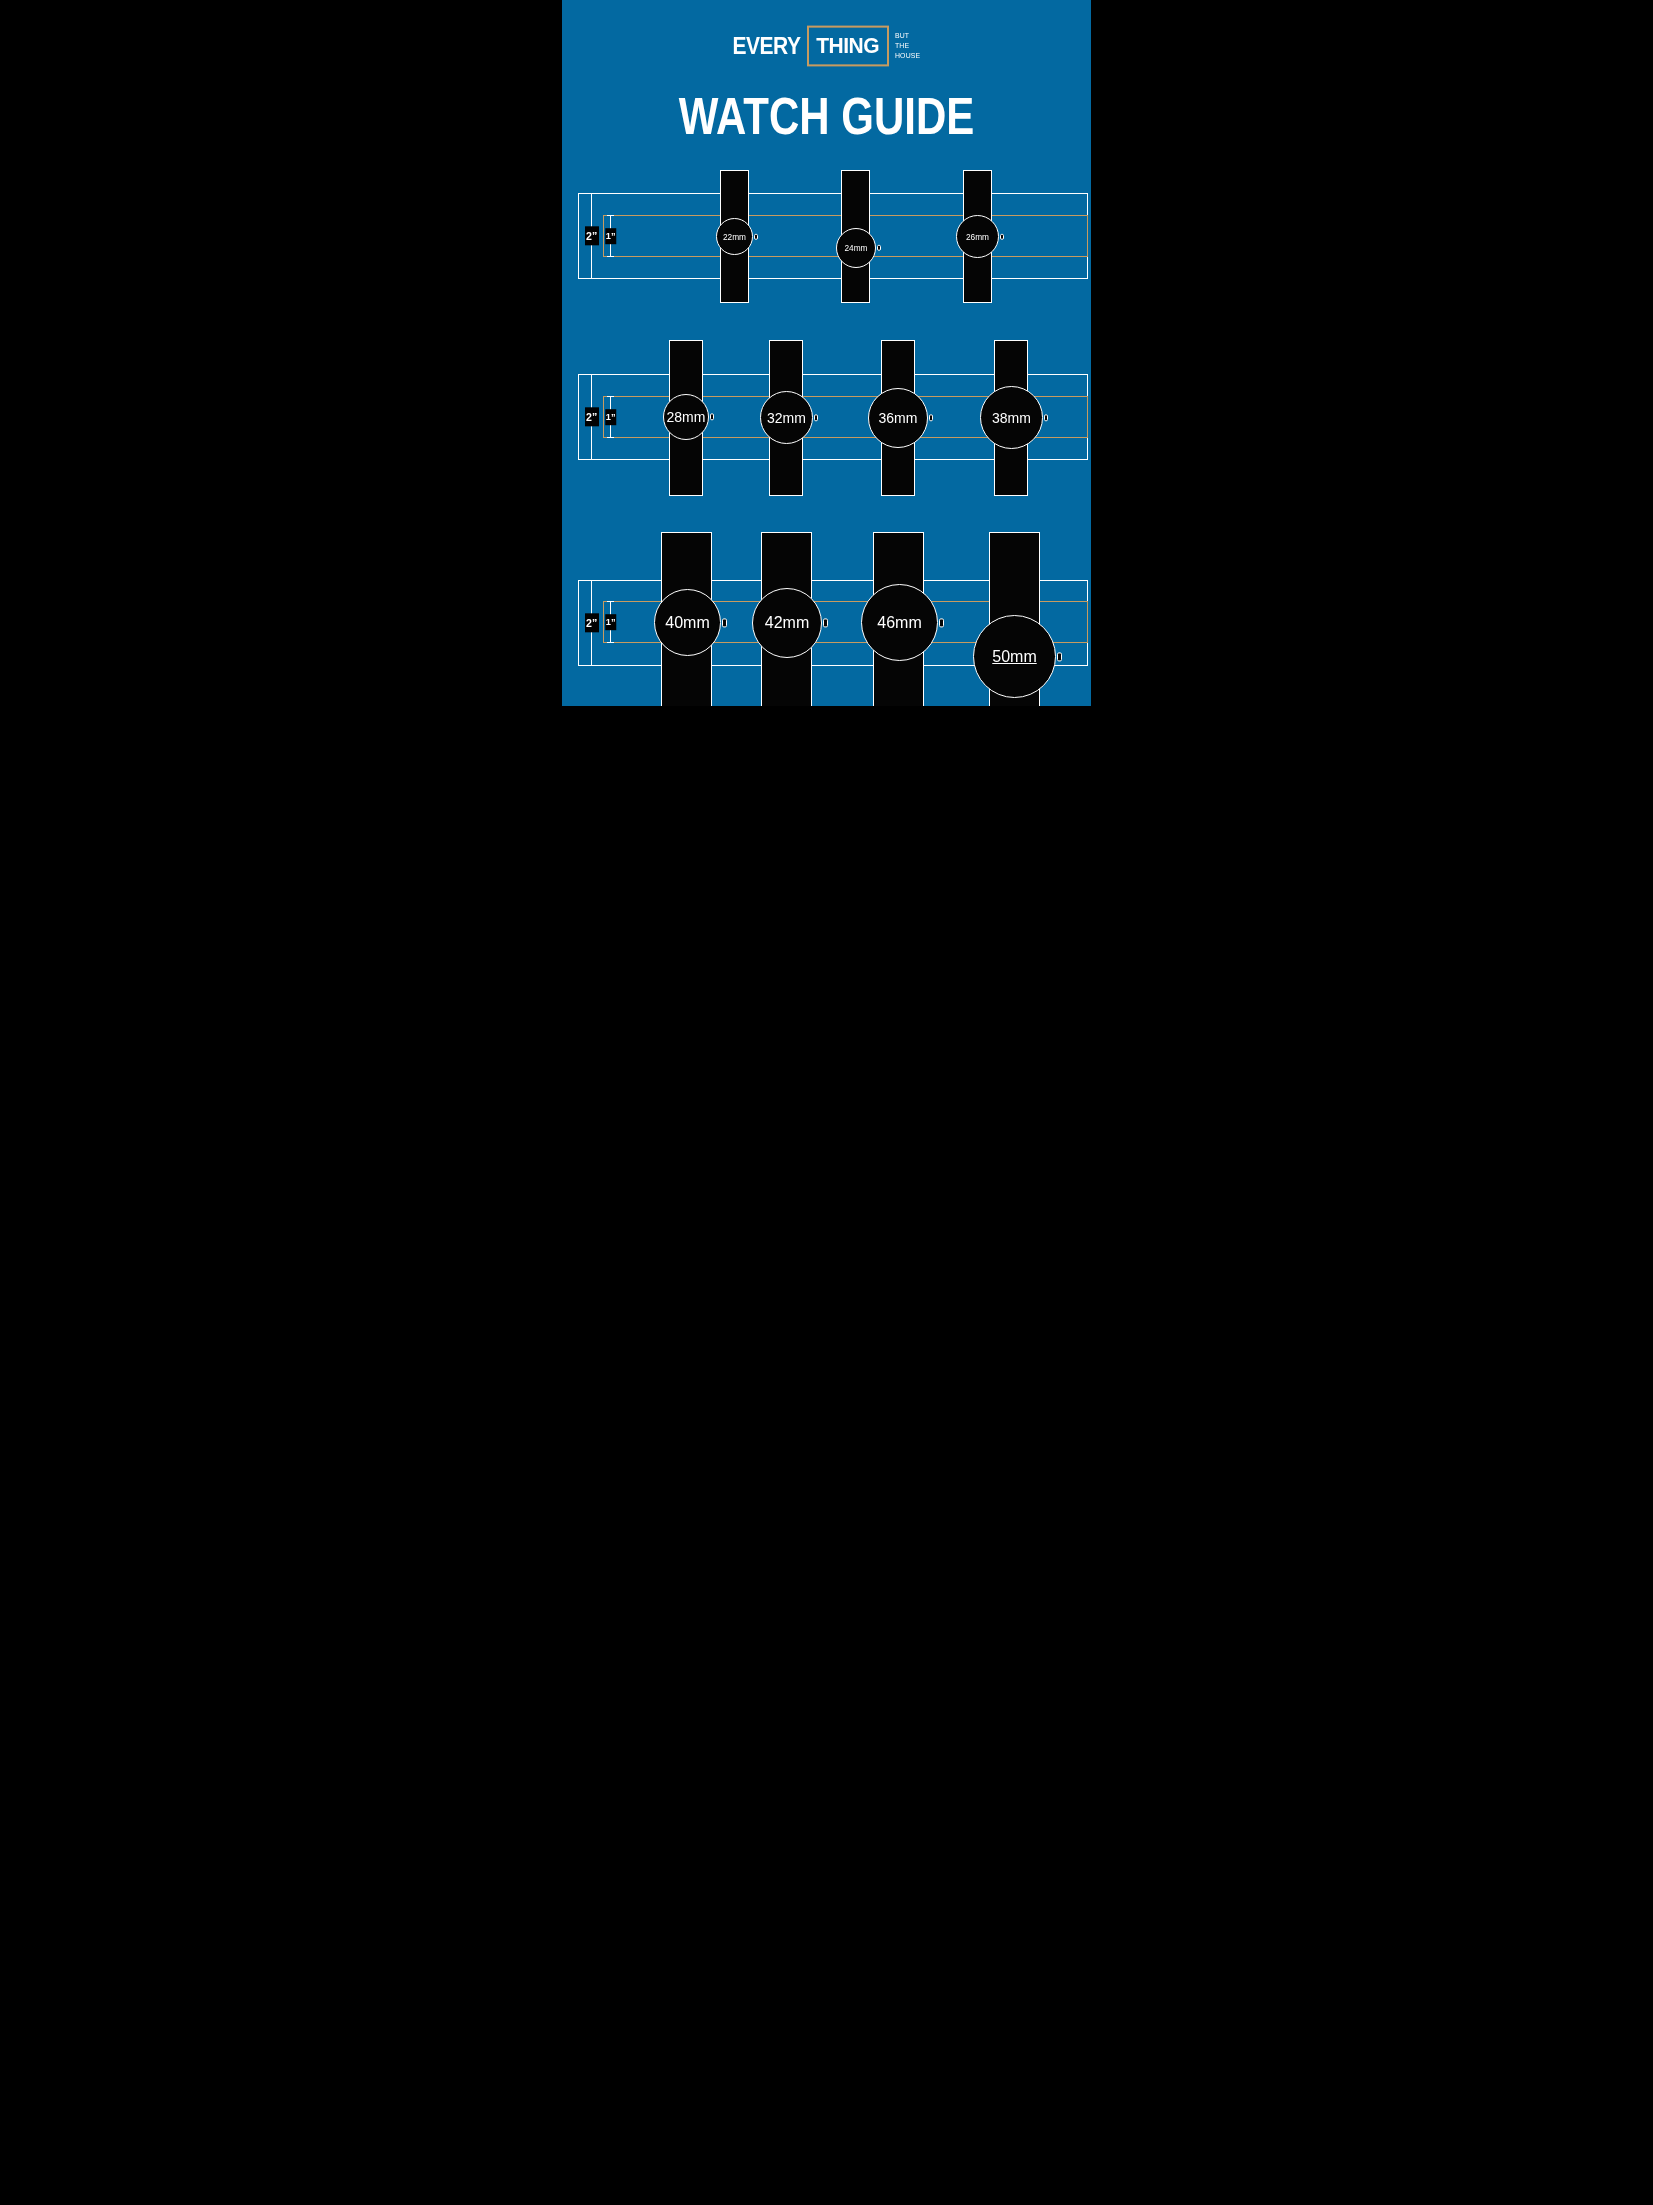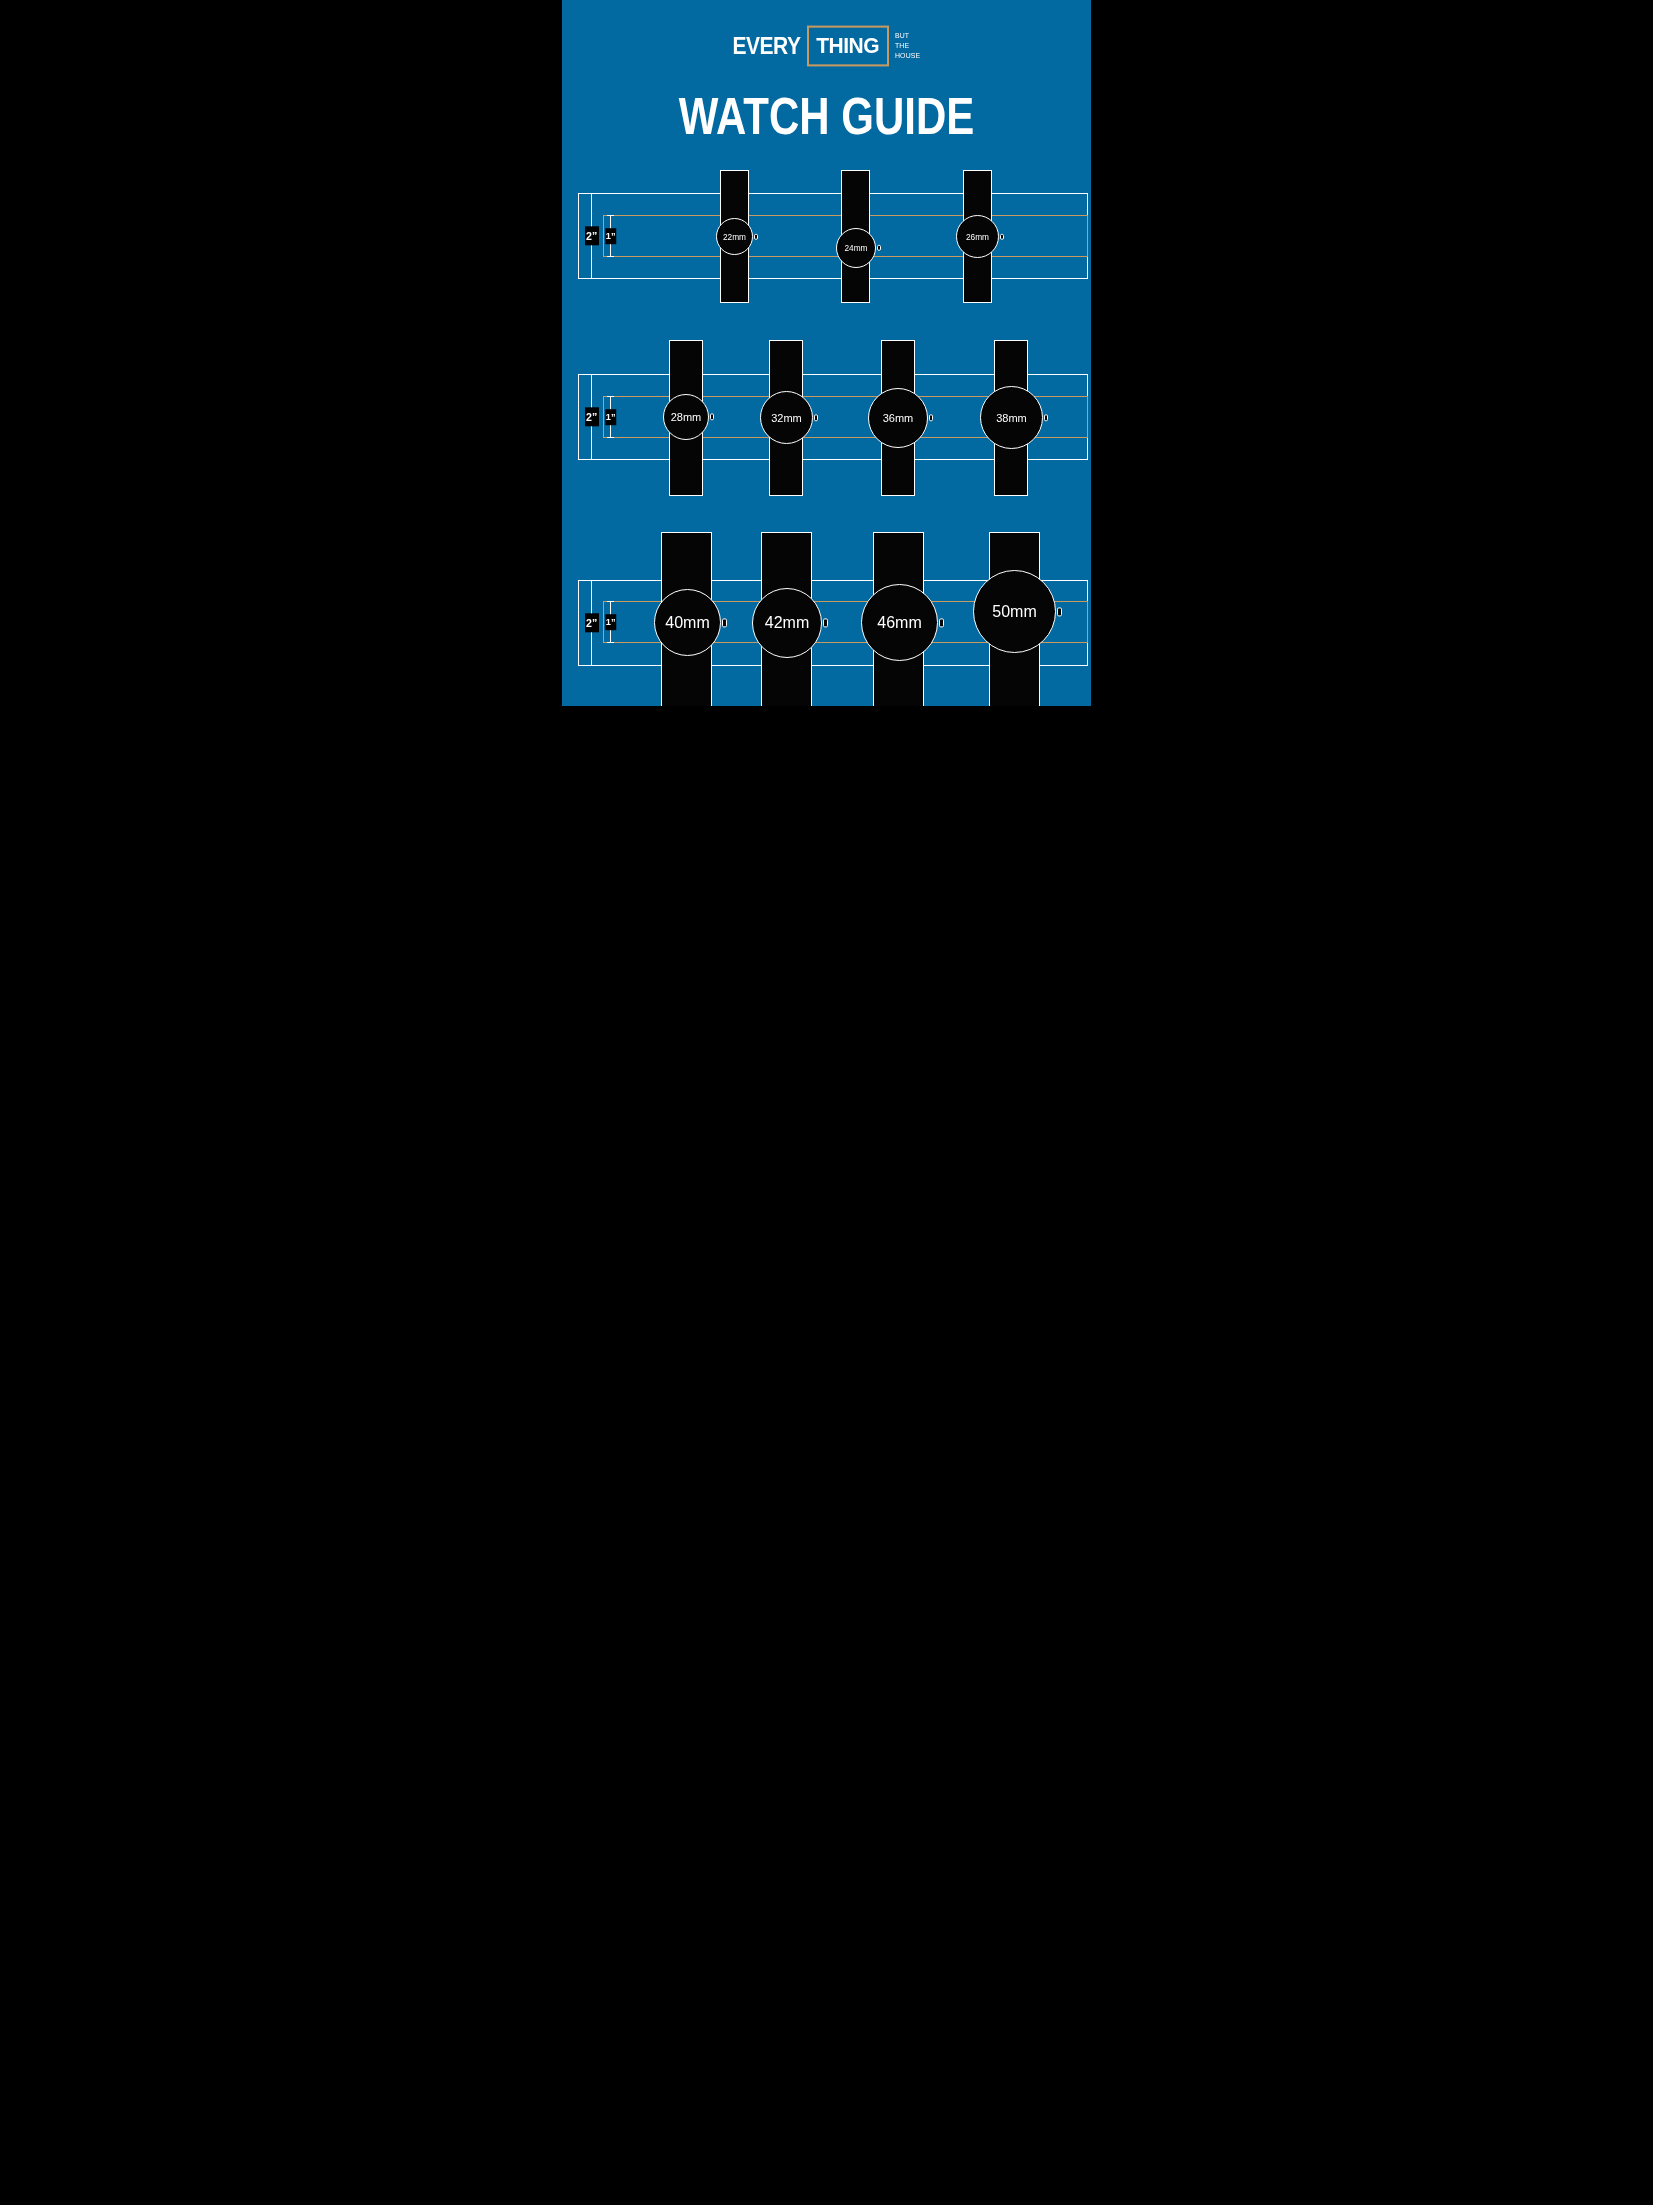--- a/index.html
+++ b/index.html
@@ -63,21 +63,21 @@
   .dim-label.small { font-size:9.2px; padding:2.8px 0.9px; }
 
   
   .strap { position:absolute; background:#050505; border:1.8px solid #fff; }
   .face {
     position:absolute; background:#050505; border:1.8px solid #fff; border-radius:50%;
     display:flex; align-items:center; justify-content:center;
   }
   .face-label { color:#fff; font-weight:400; }
   .r1 .face-label { font-size:8.3px; }
-  .r2 .face-label { font-size:11px; }
+  .r2 .face-label { font-size:14px; }
   .r3 .face-label { font-size:16px; }
   .crown {
     position:absolute; top:50%; transform:translateY(-50%);
     background:#050505; border:1.4px solid #fff; border-radius:1.8px;
   }
 </style>
 </head>
 <body>
 
 <div class="canvas">
@@ -183,20 +183,20 @@
       <span class="crown" style="width:5.5px; height:9.2px; right:-7.4px;"></span>
     </div>
 
     <div class="strap" style="left:311px; top:532px; width:51px; height:176px;"></div>
     <div class="face" style="left:299px; top:584px; width:77px; height:77px;">
       <span class="face-label">46mm</span>
       <span class="crown" style="width:5.5px; height:9.2px; right:-7.4px;"></span>
     </div>
 
     <div class="strap" style="left:427px; top:532px; width:51px; height:176px;"></div>
-    <div class="face" style="left:411px; top:570px; width:83px; height:83px;">
+    <div class="face" style="left:411px; top:615px; width:83px; height:83px;text-decoration:underline;">
       <span class="face-label">50mm</span>
       <span class="crown" style="width:5.5px; height:9.2px; right:-7.4px;"></span>
     </div>
   </section>
 
 </div>
 
 
 </body></html>

